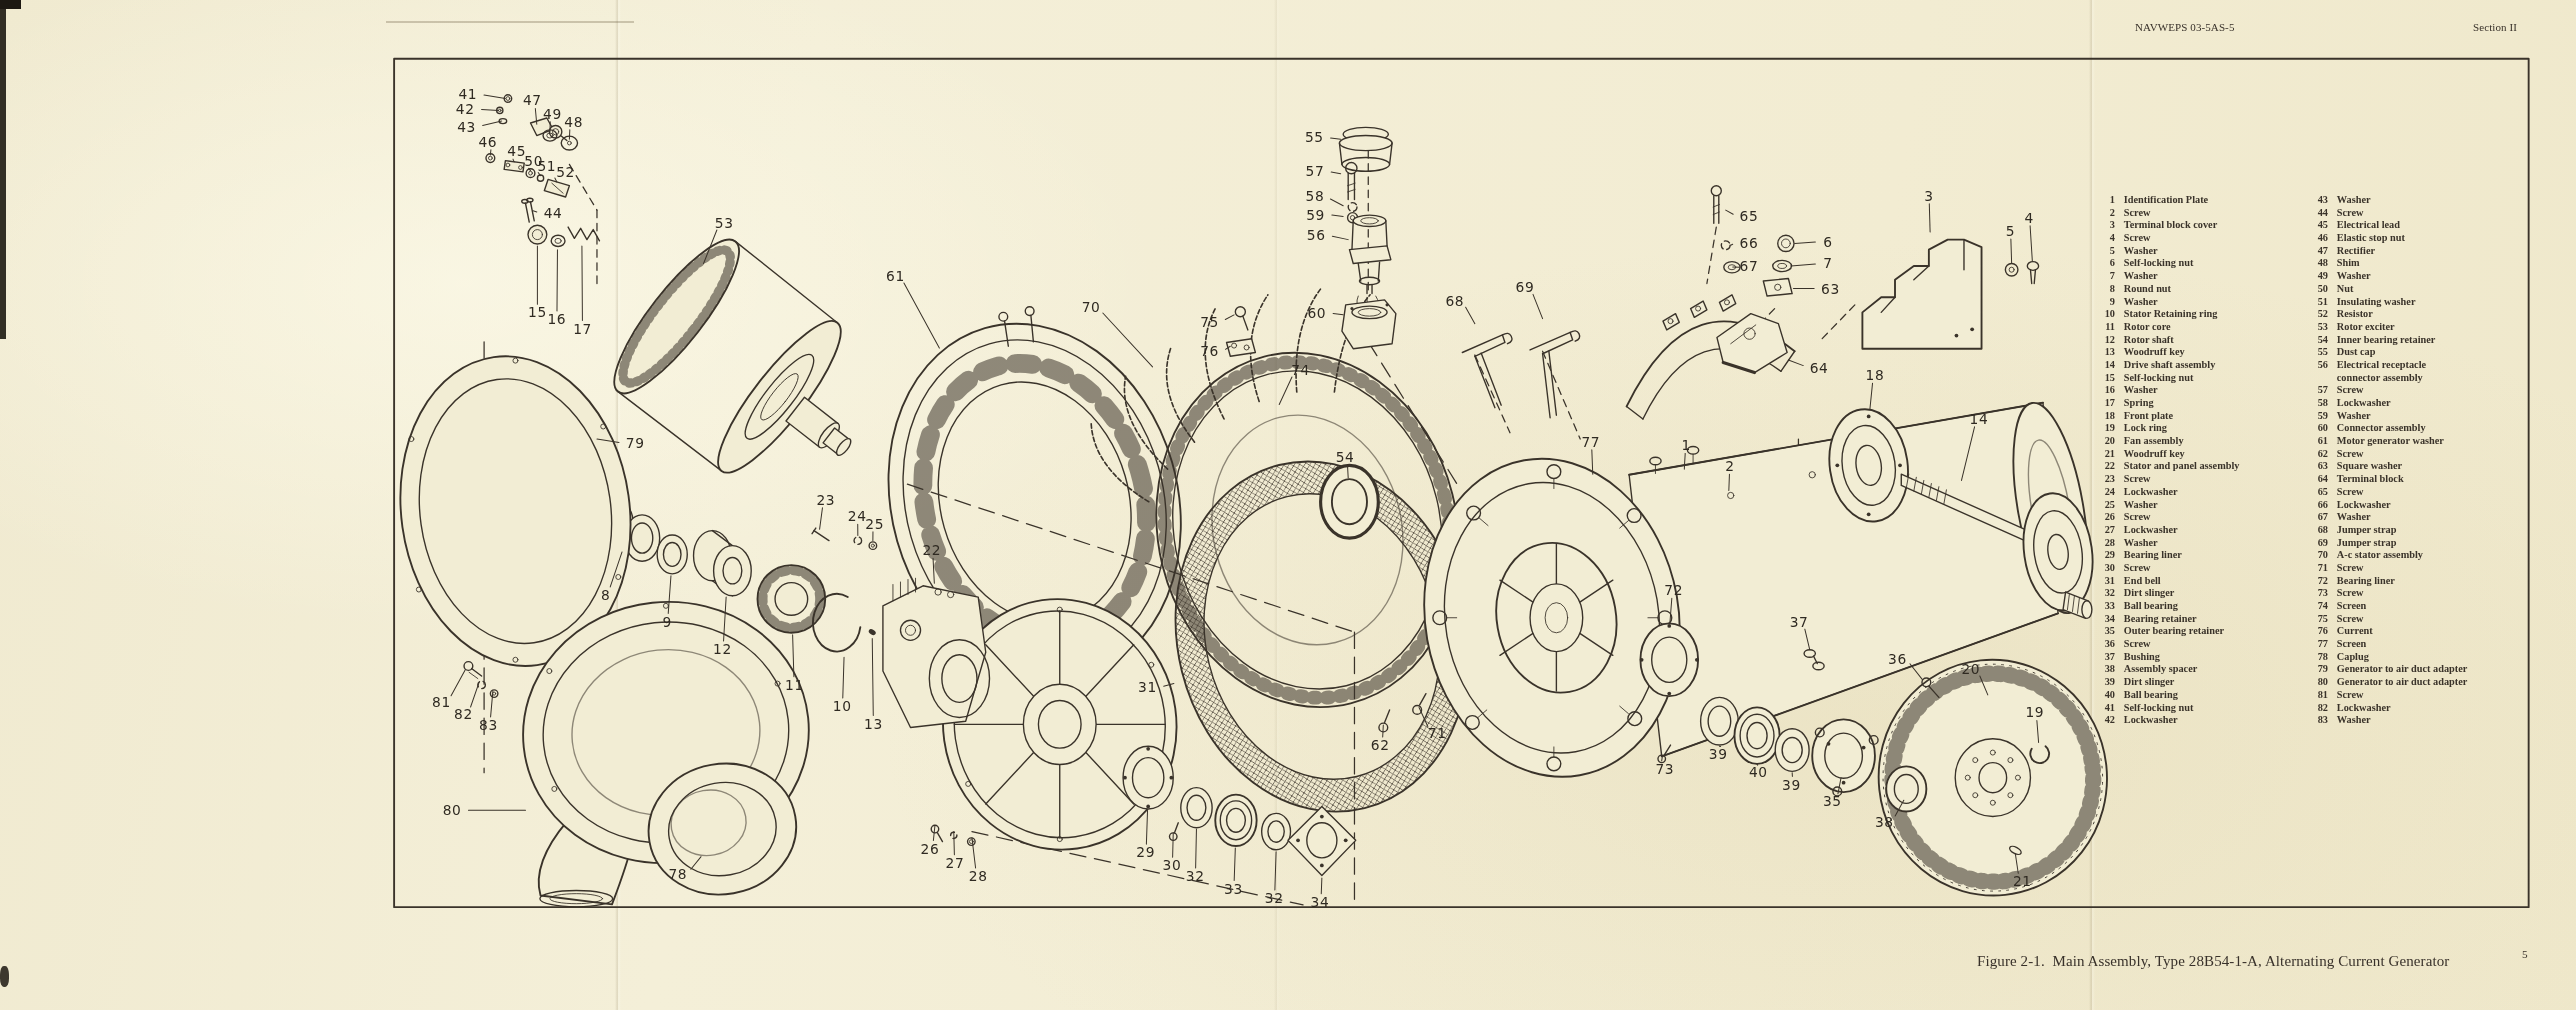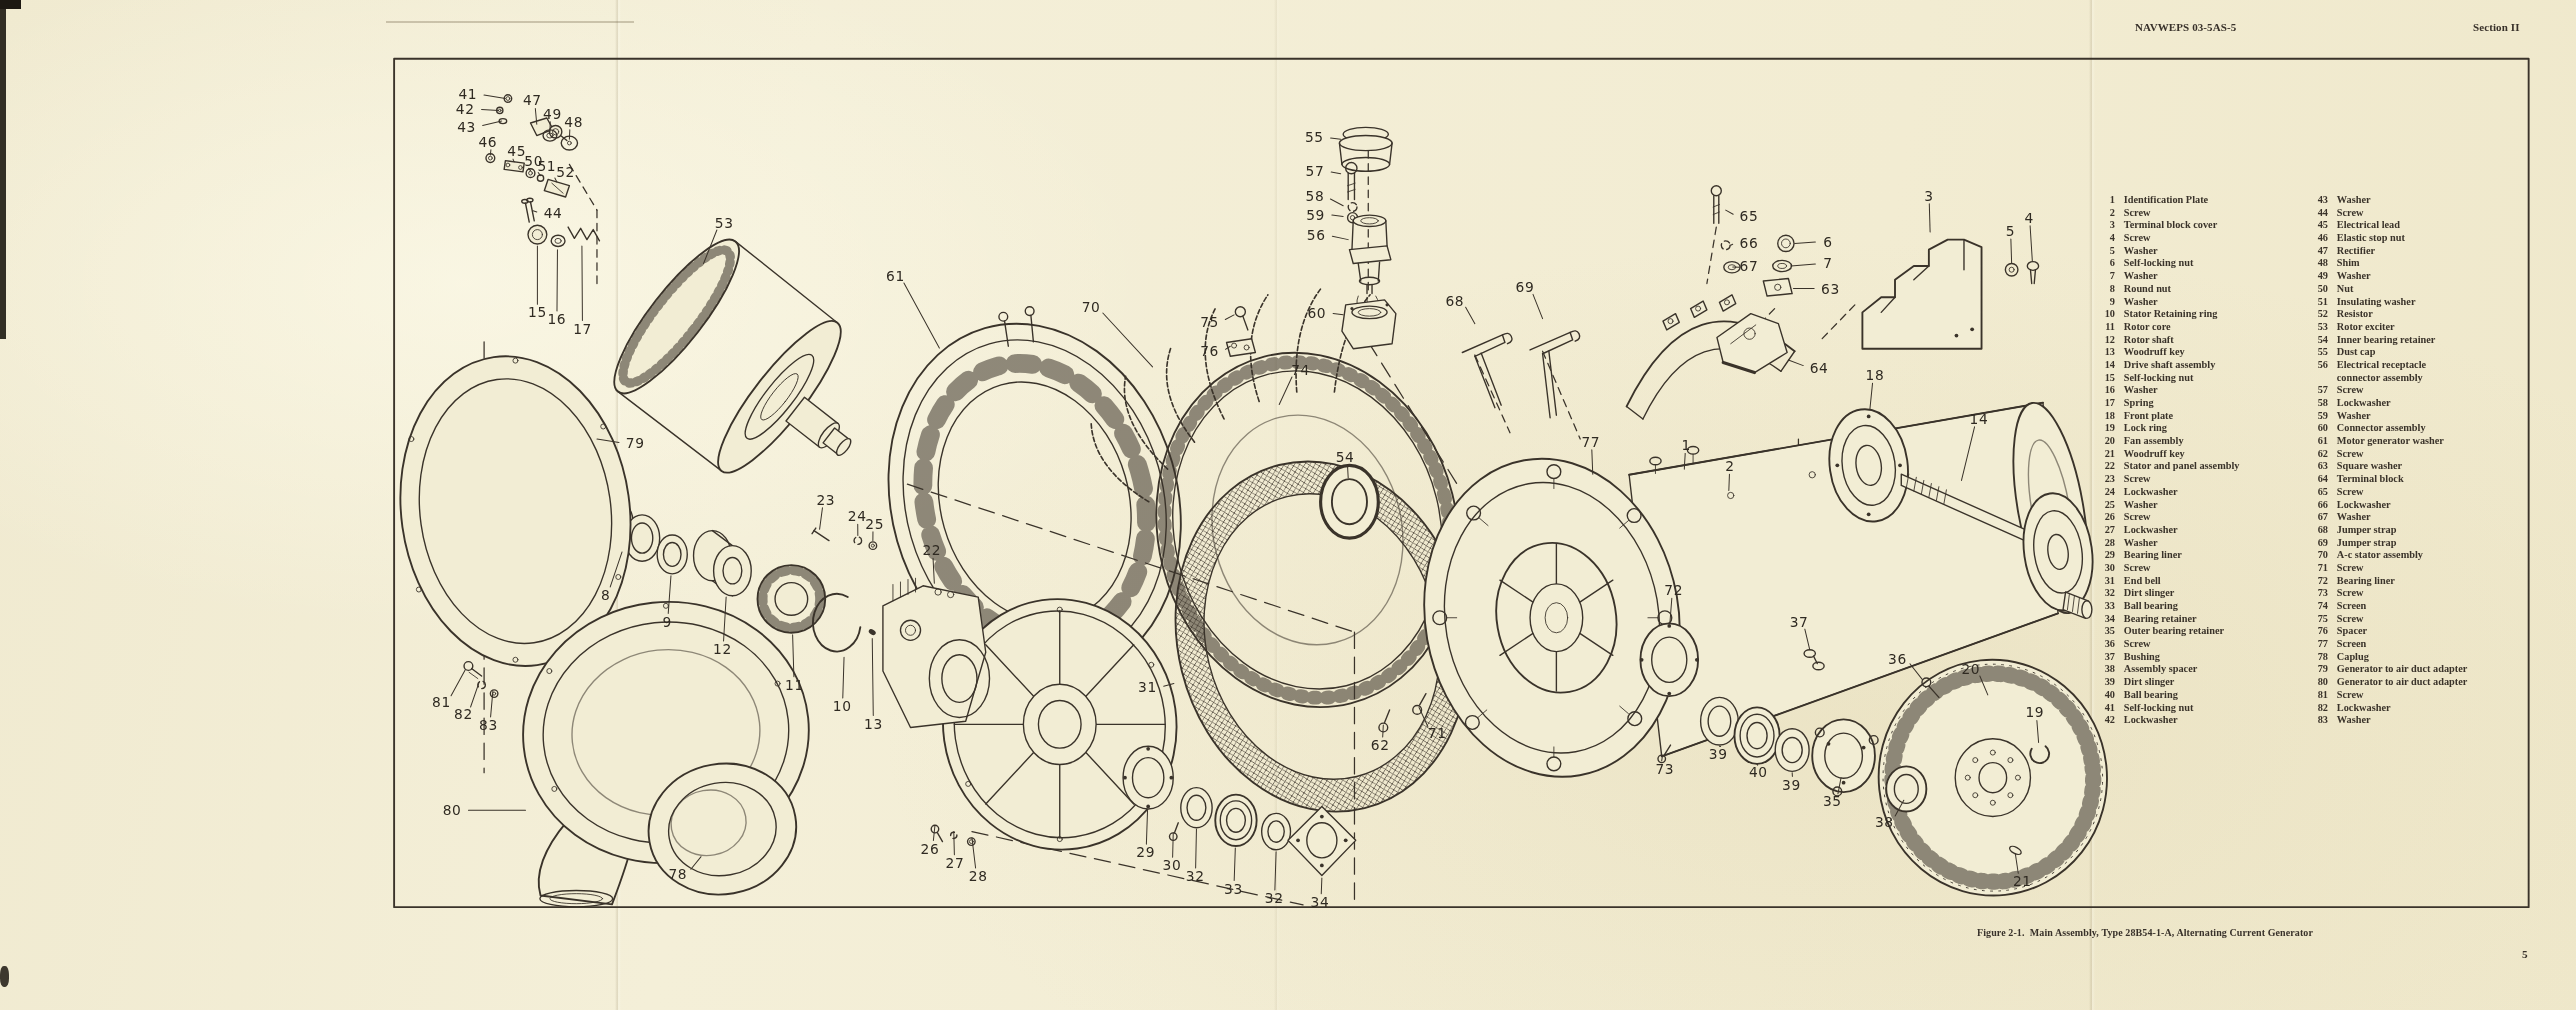--- a/index.html
+++ b/index.html
@@ -6,23 +6,23 @@
   .page{position:relative;width:2576px;height:1011px;overflow:hidden;
     font-family:"Liberation Serif", serif;color:#38312a;
     background:
       radial-gradient(1129px 564px at 18% 28%, rgba(255,253,238,.55), rgba(255,253,238,0) 62%),
       radial-gradient(1505px 752px at 72% 72%, rgba(210,196,148,.20), rgba(210,196,148,0) 65%),
       linear-gradient(100deg,#f0ead0,#f4efd8 30%,#f2ecd2 70%,#efe8cb);}
   .crease{position:absolute;top:0;height:100%;width:6.3px;pointer-events:none;
     background:linear-gradient(90deg,rgba(110,92,55,0),rgba(110,92,55,.16) 40%,rgba(255,255,245,.30) 60%,rgba(110,92,55,0));}
   .hfold{position:absolute;height:1.3px;background:rgba(95,80,50,.28);pointer-events:none;}
   .edge{position:absolute;background:#1d1912;pointer-events:none;}
-  .txt{position:absolute;font-weight:700;white-space:pre;letter-spacing:0.1px;}
+  .txt{position:absolute;font-weight:400;white-space:pre;letter-spacing:0.1px;}
   .hdr{font-size:11px;top:21px;}
-  .cap{font-size:10px;top:927px;left:1977px;}
+  .cap{font-size:15px;top:953px;left:1977px;}
   .pgnum{font-size:11.3px;top:948px;left:2522px;}
   .plist{position:absolute;top:194px;font-size:10.3px;font-weight:700;color:#3a332a;}
   .prow{display:flex;height:12.7px;line-height:12.7px;}
   .pnum{width:19px;text-align:right;flex:none;}
   .pname{padding-left:8.8px;white-space:pre;}
   svg#diagram{position:absolute;left:0;top:0;}
   #diagram *{stroke:#3a332a;stroke-width:2.2;fill:none;stroke-linecap:round;stroke-linejoin:round;}
   #diagram .p{fill:#f2edd4;}
   #diagram .ink{fill:#3a332a;stroke:none;}
   #diagram .th{stroke-width:3;}
@@ -999,21 +999,21 @@
       <div class="prow">
         <span class="pnum">74</span>
         <span class="pname">Screen</span>
       </div>
       <div class="prow">
         <span class="pnum">75</span>
         <span class="pname">Screw</span>
       </div>
       <div class="prow">
         <span class="pnum">76</span>
-        <span class="pname">Spacer</span>
+        <span class="pname">Current</span>
       </div>
       <div class="prow">
         <span class="pnum">77</span>
         <span class="pname">Screen</span>
       </div>
       <div class="prow">
         <span class="pnum">78</span>
         <span class="pname">Caplug</span>
       </div>
       <div class="prow">

